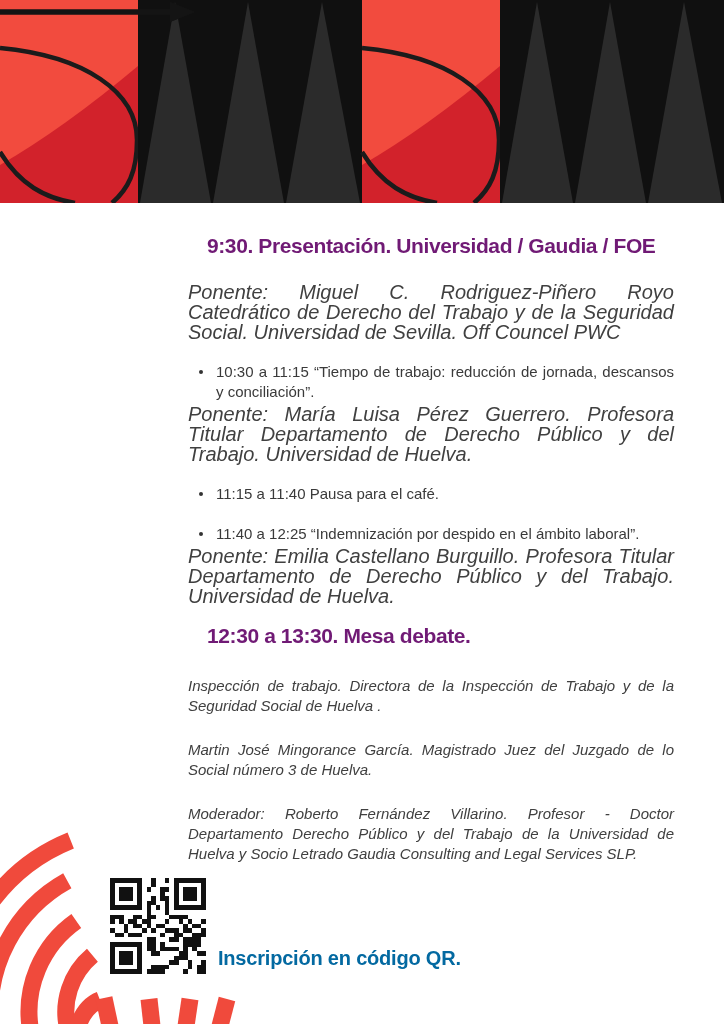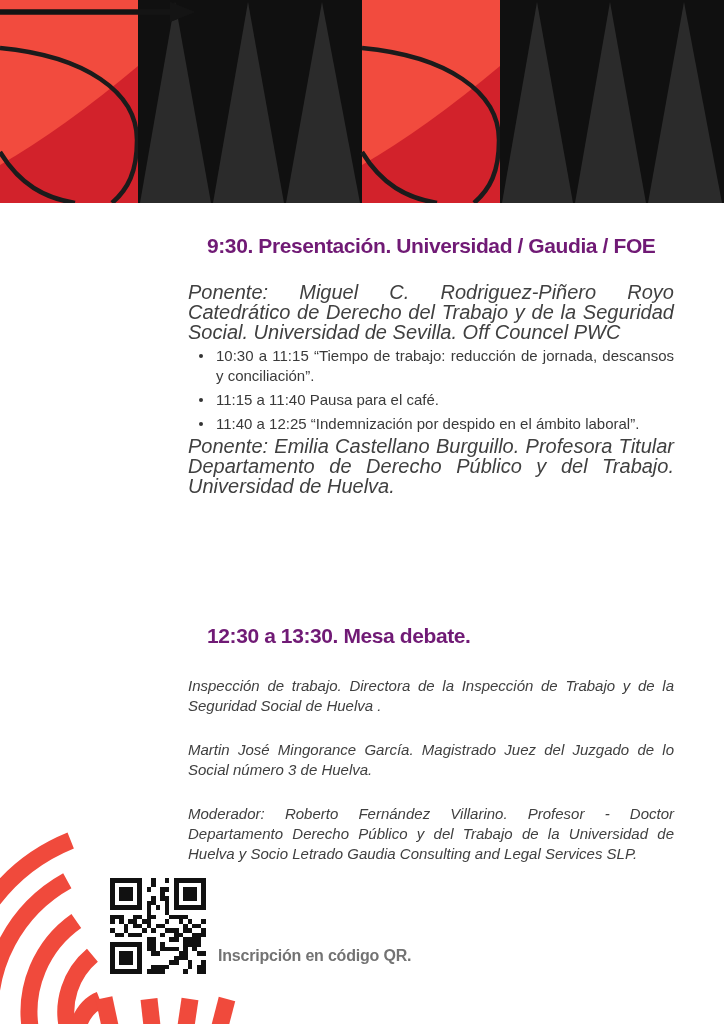--- a/index.html
+++ b/index.html
@@ -17,43 +17,43 @@
   
   .heading{
     position:absolute;left:207px;white-space:nowrap;
     font-weight:bold;font-size:21px;letter-spacing:-0.4px;color:#701a75;
   }
   .heading1{top:234px;}
   .heading2{top:624px;}
   
   .agenda{position:absolute;left:188px;top:280px;width:486px;}
   .item-bullet{
-    position:relative;padding-left:28px;margin-top:4px;
+    position:relative;padding-left:28px;margin-top:20px;
     font-size:15px;line-height:20px;text-align:justify;color:#3a3a3a;
   }
   .item-bullet:first-child{margin-top:0;}
   .dot{
     position:absolute;left:11px;top:8px;width:4px;height:4px;
     border-radius:50%;background:#333;
   }
   .item-speaker{
     margin-top:2px;font-style:italic;font-size:20px;line-height:20px;
     text-align:justify;color:#404040;
   }
   
   .debate{position:absolute;left:188px;top:676px;width:486px;}
   .debate p{
     margin:0 0 24px 0;font-style:italic;font-size:15px;line-height:20px;
     text-align:justify;color:#404040;
   }
   
   .qr{left:110px;top:878px;width:96px;height:96px;}
   .qr-label{
-    position:absolute;left:218px;top:947px;font-weight:bold;font-size:16px;
-    letter-spacing:-0.2px;color:#737373;white-space:nowrap;
+    position:absolute;left:218px;top:947px;font-weight:bold;font-size:20px;
+    letter-spacing:-0.2px;color:#0369a1;white-space:nowrap;
   }
   .arcs-left{left:0;top:830px;}
   .arcs-bottom{left:60px;top:992px;}
 </style>
 </head>
 <body>
 
 <div class="page">
 
   <svg class="abs band" width="724" height="203" viewBox="0 0 724 203" aria-hidden="true">
@@ -83,20 +83,21 @@
   </svg>
 
   <div class="heading heading1">9:30. Presentación. Universidad / Gaudia / FOE</div>
 
   <div class="agenda">
     <div class="item-speaker">Ponente: Miguel C. Rodriguez-Piñero Royo Catedrático de Derecho del Trabajo y de la Seguridad Social. Universidad de Sevilla. Off Councel PWC</div>
     <div class="item-bullet">
       <span class="dot"></span>
       <span>10:30 a 11:15 “Tiempo de trabajo: reducción de jornada, descansos y conciliación”.</span>
     </div>
+    <div class="item-speaker">Ponente: María Luisa Pérez Guerrero. Profesora Titular Departamento de Derecho Público y del Trabajo. Universidad de Huelva.</div>
     <div class="item-bullet">
       <span class="dot"></span>
       <span>11:15 a 11:40 Pausa para el café.</span>
     </div>
     <div class="item-bullet">
       <span class="dot"></span>
       <span>11:40 a 12:25 “Indemnización por despido en el ámbito laboral”.</span>
     </div>
     <div class="item-speaker">Ponente: Emilia Castellano Burguillo. Profesora Titular Departamento de Derecho Público y del Trabajo. Universidad de Huelva.</div>
   </div>

